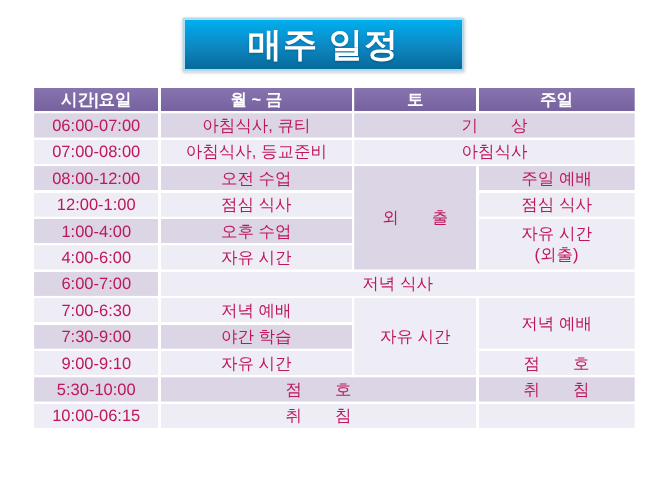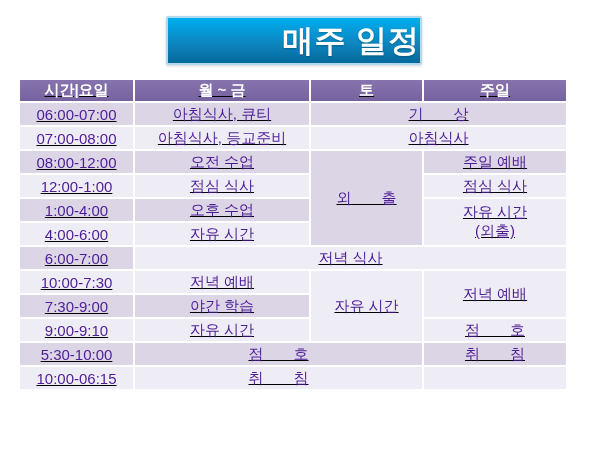--- a/index.html
+++ b/index.html
@@ -11,45 +11,44 @@
     position: relative;
   }
   .banner {
     position: absolute;
     left: 166px; top: 16px;
     width: 252px; height: 45px;
     background: linear-gradient(to bottom, #00aeef 0%, #0d87c2 55%, #06699a 100%);
     border: 2px solid #aed9f0;
     border-radius: 2px;
     box-shadow: 0 1px 3px rgba(0,0,0,0.18);
-    display: flex; align-items: center; justify-content: flex-end;
+    display: flex; align-items: center; justify-content: center;
   }
   .banner-title {
     color: #ffffff;
     font-size: 31px;
     font-weight: bold;
     letter-spacing: 1px;
     text-shadow: 0 1px 2px rgba(0,0,0,0.25);
     white-space: pre;
   }
   table.schedule {
     position: absolute;
-    left: 18px; top: 78px;
+    left: 29px; top: 78px;
     width: 548px;
     border-collapse: collapse;
     table-layout: fixed;
-    text-decoration: underline;
   }
   table.schedule td, table.schedule th {
     border: 2px solid #ffffff;
     padding: 0 4px;
     font-size: 15px;
     text-align: center;
     vertical-align: middle;
-    color: #4c1d95;
+    color: #be185d;
     white-space: pre-line;
     overflow: hidden;
   }
   table.schedule th {
     background: linear-gradient(to bottom, #8774af 0%, #75629e 100%);
     color: #ffffff;
     font-weight: bold;
     height: 21px;
     white-space: pre;
   }
@@ -110,21 +109,21 @@
       </tr>
       <tr>
         <td class="light time">4:00-6:00</td>
         <td class="light">자유 시간</td>
       </tr>
       <tr>
         <td class="dark time">6:00-7:00</td>
         <td colspan="3" class="light">저녁 식사</td>
       </tr>
       <tr>
-        <td class="light time">10:00-7:30</td>
+        <td class="light time">7:00-6:30</td>
         <td class="light">저녁 예배</td>
         <td rowspan="3" class="light">자유 시간</td>
         <td rowspan="2" class="light">저녁 예배</td>
       </tr>
       <tr>
         <td class="dark time">7:30-9:00</td>
         <td class="dark">야간 학습</td>
       </tr>
       <tr>
         <td class="light time">9:00-9:10</td>

